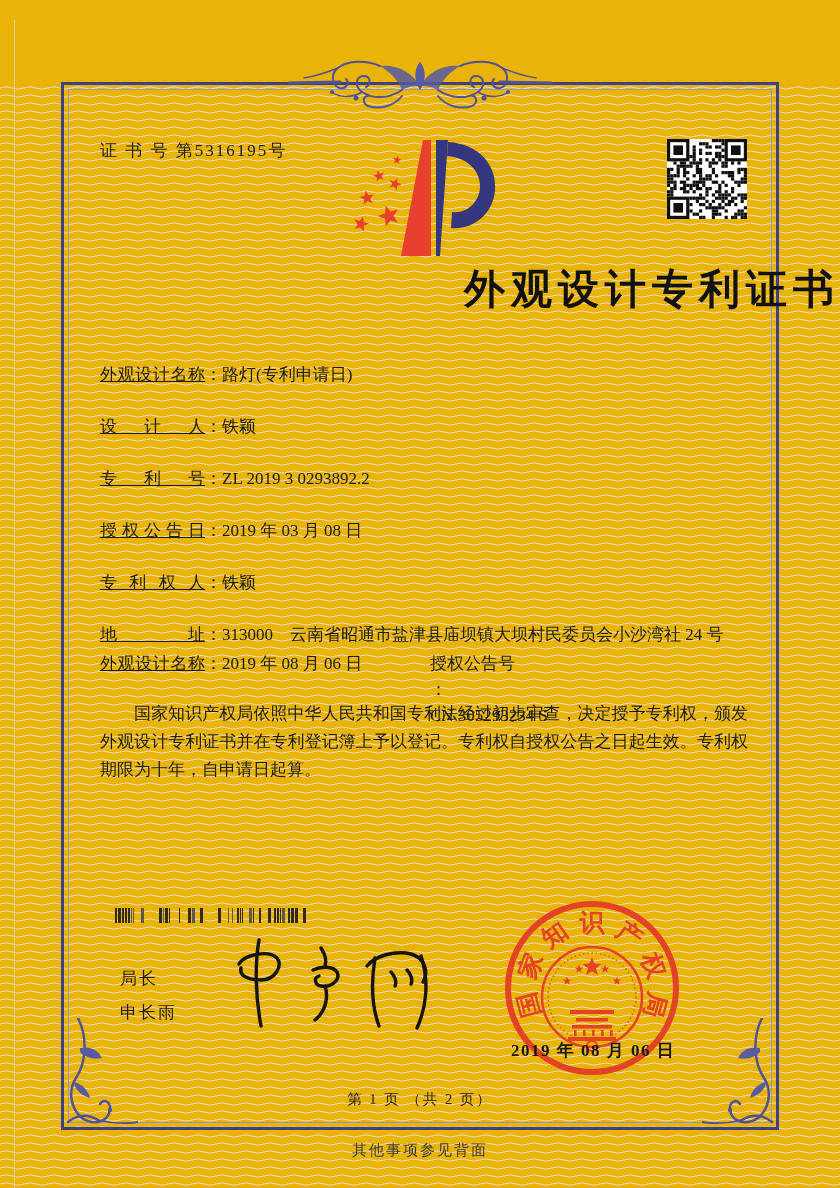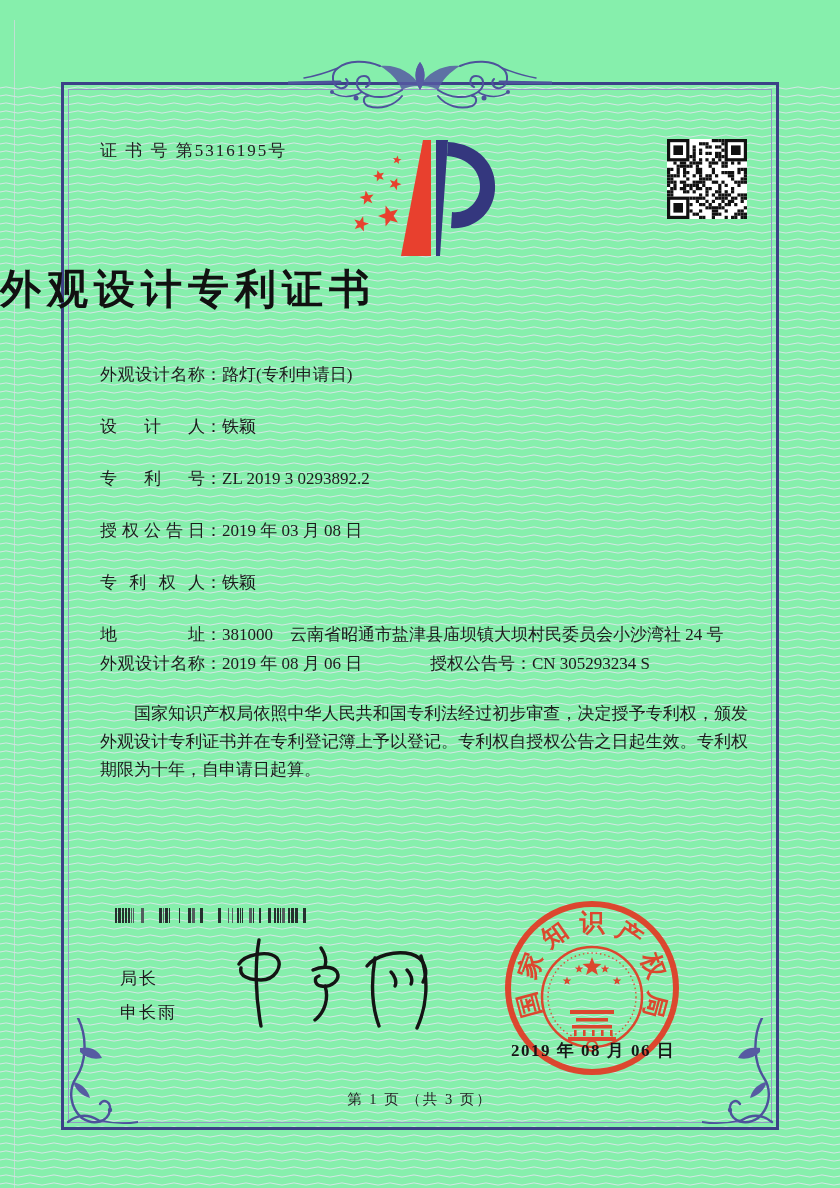--- a/index.html
+++ b/index.html
@@ -1,41 +1,41 @@
 <!DOCTYPE html>
 <html><head>
 <meta charset="utf-8">
 <style>
   html,body{margin:0;padding:0;background:#e9e9ec;}
-  #page{position:relative;width:840px;height:1188px;background:#86efac;overflow:hidden;
+  #page{position:relative;width:840px;height:1188px;background:#eab308;overflow:hidden;
         font-family:"Liberation Serif","DejaVu Serif",serif;color:#1c1c1c;}
   #waves{position:absolute;left:0;top:0;z-index:0;}
   .edge-line{position:absolute;left:14px;top:20px;bottom:0;width:1px;background:#d9dae4;opacity:.7;z-index:0;}
 
   #frame-outer{position:absolute;left:61px;top:82px;width:712px;height:1042px;
                border:3px solid #3c4187;z-index:1;}
   #frame-inner{position:absolute;left:4px;top:4px;right:4px;bottom:4px;border:1px solid #9298c6;}
 
   .orn{position:absolute;z-index:2;}
 
   #cert-no{position:absolute;left:100px;top:139px;z-index:2;font-size:17px;letter-spacing:2px;color:#222;}
   #qr{position:absolute;left:667px;top:139px;z-index:2;}
   #logo{position:absolute;left:345px;top:132px;z-index:2;}
 
-  #title{position:absolute;left:0;top:262px;width:100%;text-align:left;z-index:2;
+  #title{position:absolute;left:0;top:262px;width:100%;text-align:right;z-index:2;
          font-size:41px;font-weight:700;letter-spacing:6px;color:#111;}
 
   #fields{position:absolute;left:100px;top:362px;width:648px;z-index:2;font-size:17px;}
   .field-row{display:flex;line-height:26px;margin-bottom:26px;}
   .row-address{line-height:25px;margin-bottom:4px;}
-  .flabel{display:inline-block;width:105px;text-align:justify;text-align-last:justify;flex:0 0 105px;}
+  .flabel{display:inline-block;width:105px;text-align:justify;text-align-last:justify;flex:0 0 105px;text-decoration:underline;}
   .fcolon{flex:0 0 17px;}
   .fvalue{display:block;max-width:514px;}
   .grant-row{position:relative;height:26px;line-height:26px;}
-  .grant-right{position:absolute;left:330px;top:0;display:flex;}
+  .grant-right{position:absolute;left:330px;top:0;display:flex;flex-direction:column;}
 
   #paras{position:absolute;left:100px;top:700px;width:648px;z-index:2;}
   #paras p{margin:0 0 7px 0;font-size:17px;line-height:1.64;text-align:justify;text-indent:2em;color:#1b1b1b;}
 
   #barcode{position:absolute;left:108px;top:908px;z-index:2;opacity:.88;}
 
   #director{position:absolute;left:120px;top:962px;z-index:2;font-size:17px;line-height:34px;letter-spacing:2px;}
   #signature{position:absolute;left:225px;top:928px;z-index:2;}
 
   #seal{position:absolute;left:497px;top:893px;z-index:2;opacity:.93;}
@@ -373,21 +373,21 @@
         <span class="fvalue">2019 年 03 月 08 日</span>
     </div>
     <div class="field-row">
       <span class="flabel">专利权人</span>
         <span class="fcolon">：</span>
         <span class="fvalue">铁颖</span>
     </div>
     <div class="field-row row-address">
       <span class="flabel">地址</span>
         <span class="fcolon">：</span>
-        <span class="fvalue">381000　云南省昭通市盐津县庙坝镇大坝村民委员会小沙湾社 24 号</span>
+        <span class="fvalue">313000　云南省昭通市盐津县庙坝镇大坝村民委员会小沙湾社 24 号</span>
     </div>
     <div class="grant-row">
       <span style="display:flex;">
         <span class="flabel">外观设计名称</span>
           <span class="fcolon">：</span>
           <span>2019 年 08 月 06 日</span>
       </span>
       <span class="grant-right">
         <span>授权公告号</span>
           <span class="fcolon">：</span>
@@ -479,15 +479,16 @@
       <rect x="71" y="144" width="48" height="4" fill="#e23b25"></rect>
       <rect x="77" y="137" width="2.6" height="6" fill="#e23b25"></rect>
       <rect x="86" y="137" width="2.6" height="6" fill="#e23b25"></rect>
       <rect x="95" y="137" width="2.6" height="6" fill="#e23b25"></rect>
       <rect x="104" y="137" width="2.6" height="6" fill="#e23b25"></rect>
       <rect x="113" y="137" width="2.6" height="6" fill="#e23b25"></rect>
       <circle cx="95" cy="153" r="5" fill="none" stroke="#e23b25" stroke-width="2"></circle>
     </svg>
   <div id="seal-date">2019 年 08 月 06 日</div>
 
-  <div id="page-indicator">第 1 页 （共 3 页）</div>
+  <div id="page-indicator">第 1 页 （共 2 页）</div>
+  <div id="back-note">其他事项参见背面</div>
 
 </div>
 
 </body></html>

